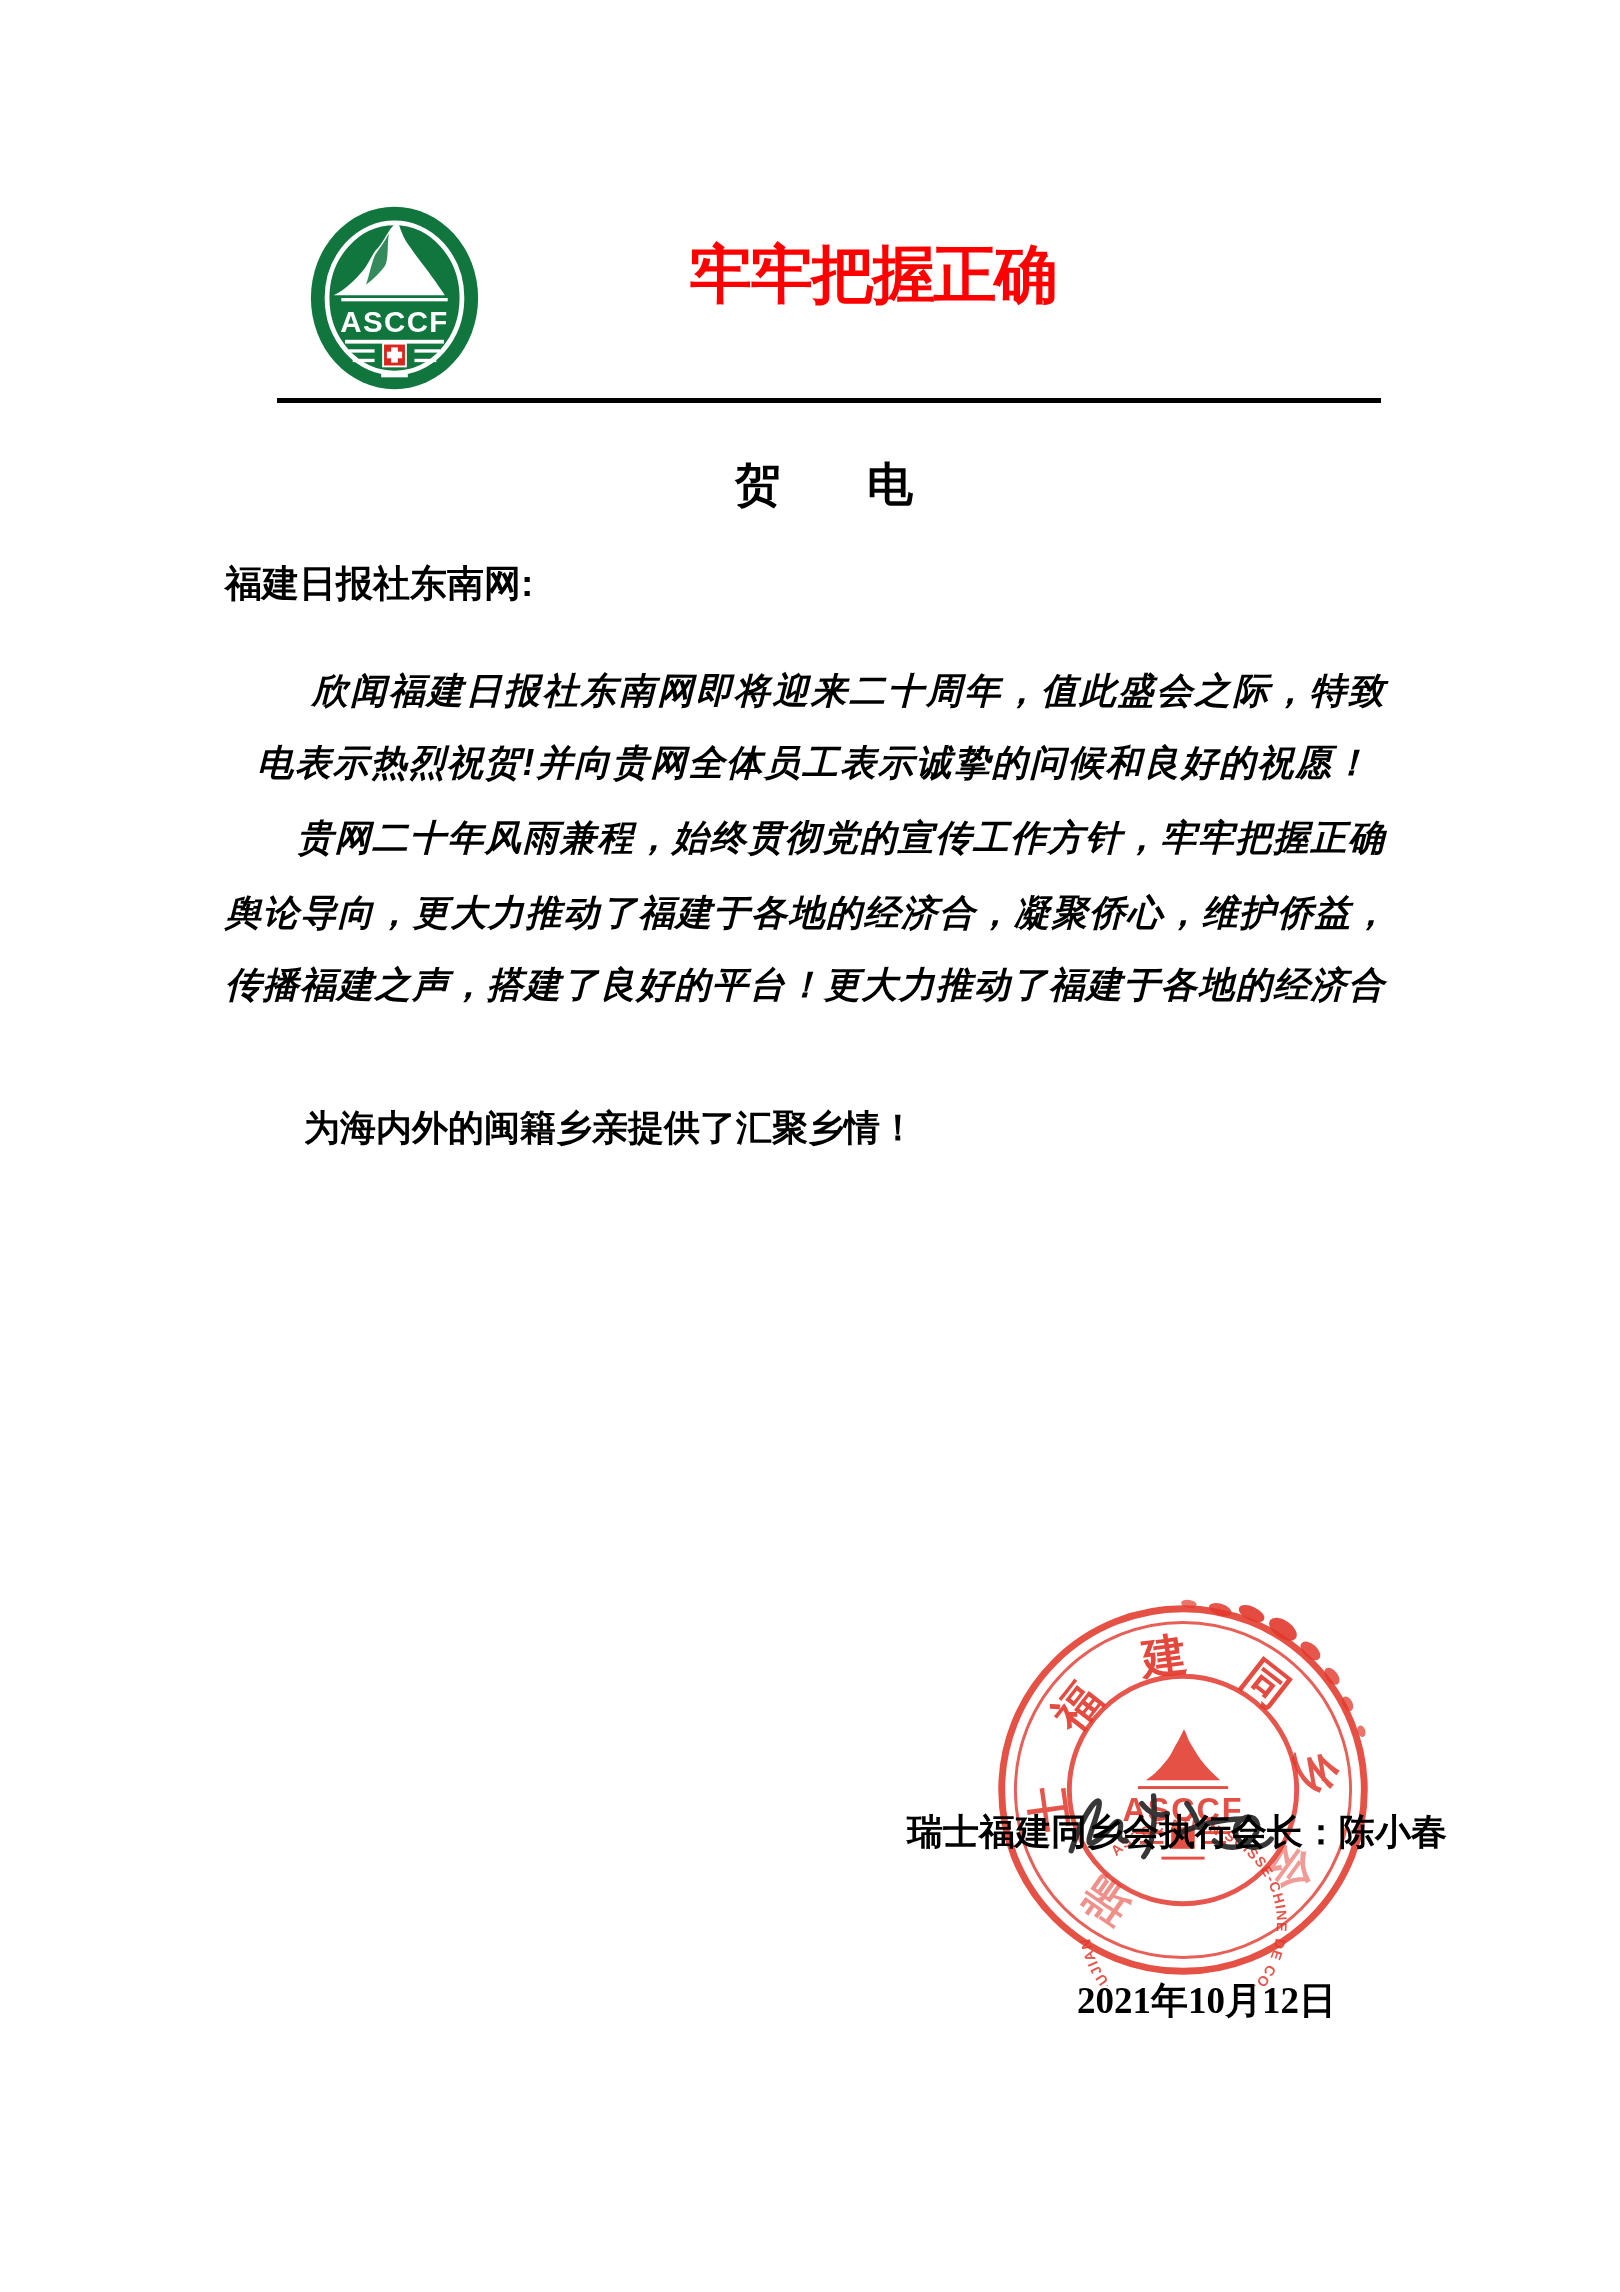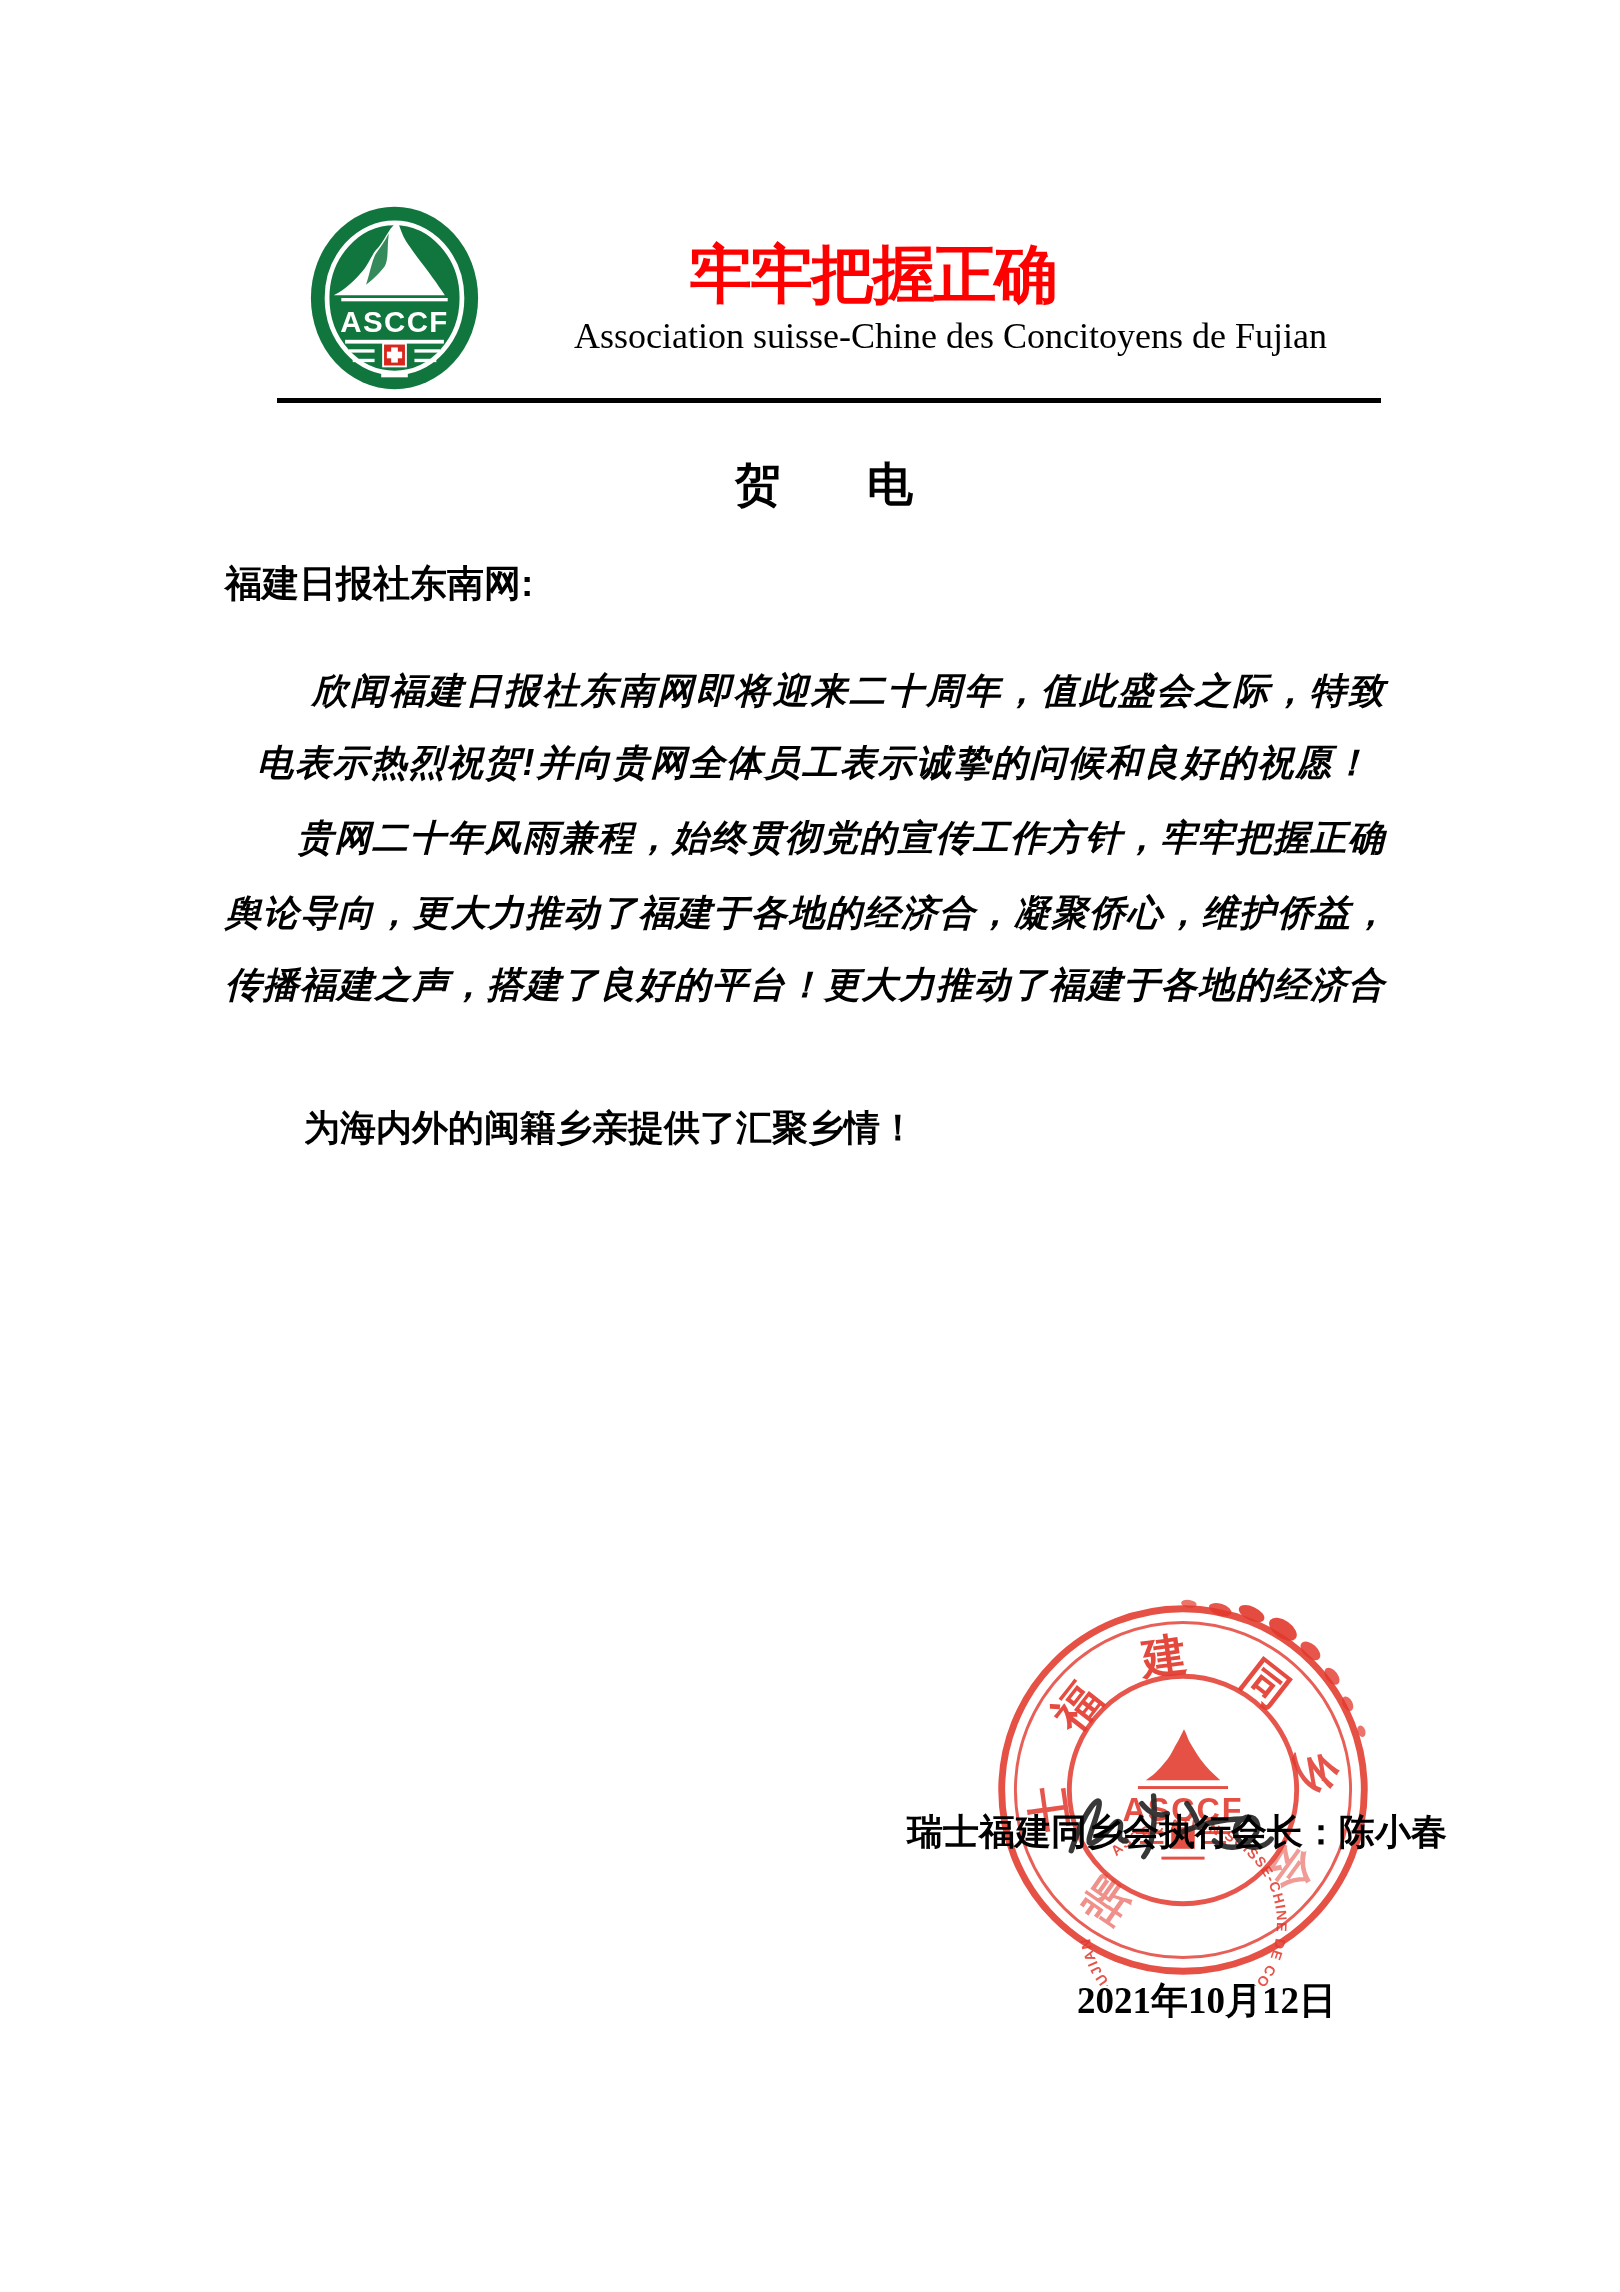--- a/index.html
+++ b/index.html
@@ -68,21 +68,20 @@
     <rect x="111" y="152" width="27" height="3.5" fill="#ffffff"></rect>
     <rect x="46" y="162" width="23" height="3.5" fill="#ffffff"></rect>
     <rect x="111" y="162" width="23" height="3.5" fill="#ffffff"></rect>
     <rect x="78" y="146" width="24" height="24" fill="#d8271d" stroke="#ffffff" stroke-width="2"></rect>
     <rect x="86.5" y="150" width="7" height="16" fill="#ffffff"></rect>
     <rect x="82" y="154.5" width="16" height="7" fill="#ffffff"></rect>
     <rect x="76" y="178" width="28" height="3.5" fill="#ffffff"></rect>
   </svg>
 
   <div class="org-title">牢牢把握正确</div>
-  <div class="org-subtitle">Association suisse-Chine des Concitoyens de Fujian</div>
   <div class="head-rule"></div>
 
   <div class="doc-heading">
     <span>贺</span>
     <span>电</span>
   </div>
 
   <div class="salutation cn">福建日报社东南网:</div>
 
   <div class="bline cn just" style="left:312px;top:668px;width:1072px;">欣闻福建日报社东南网即将迎来二十周年，值此盛会之际，特致</div>

